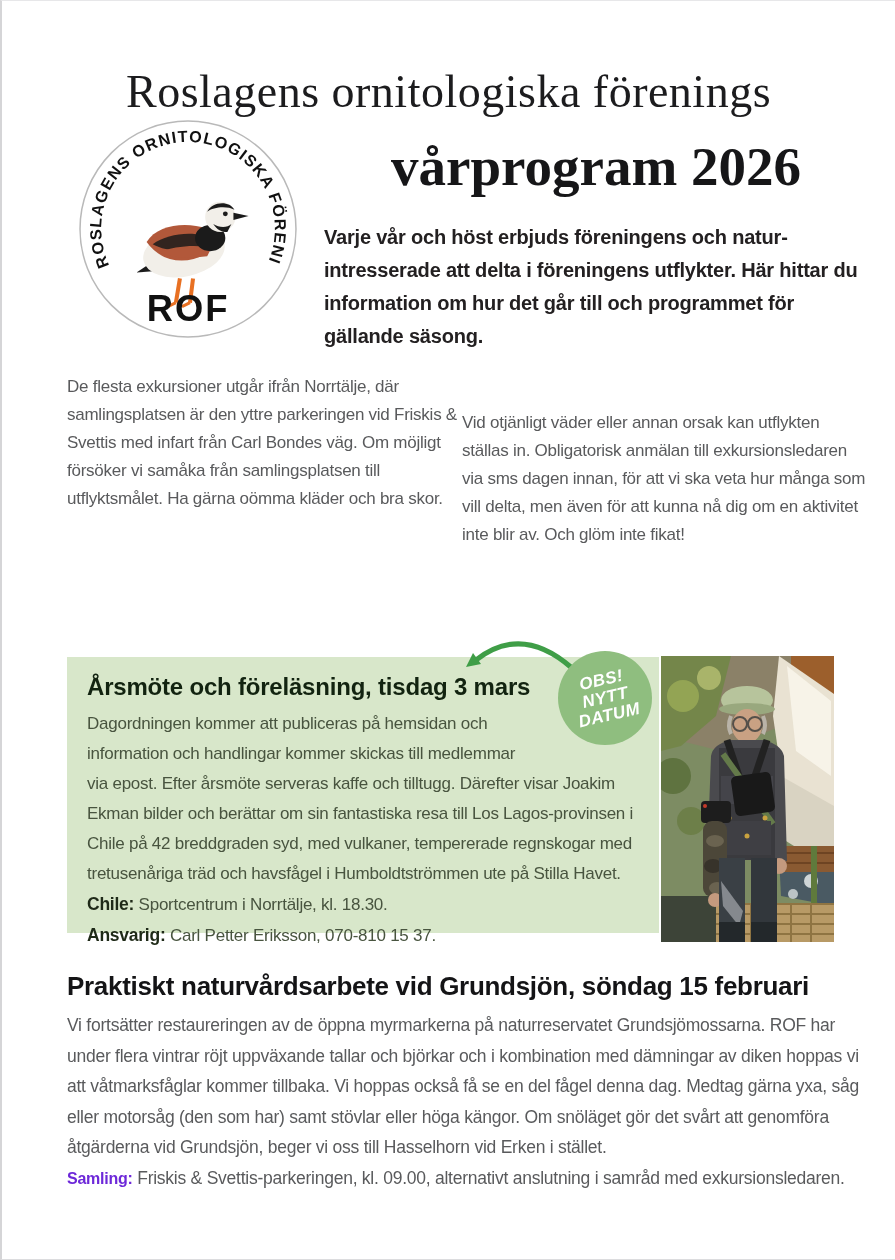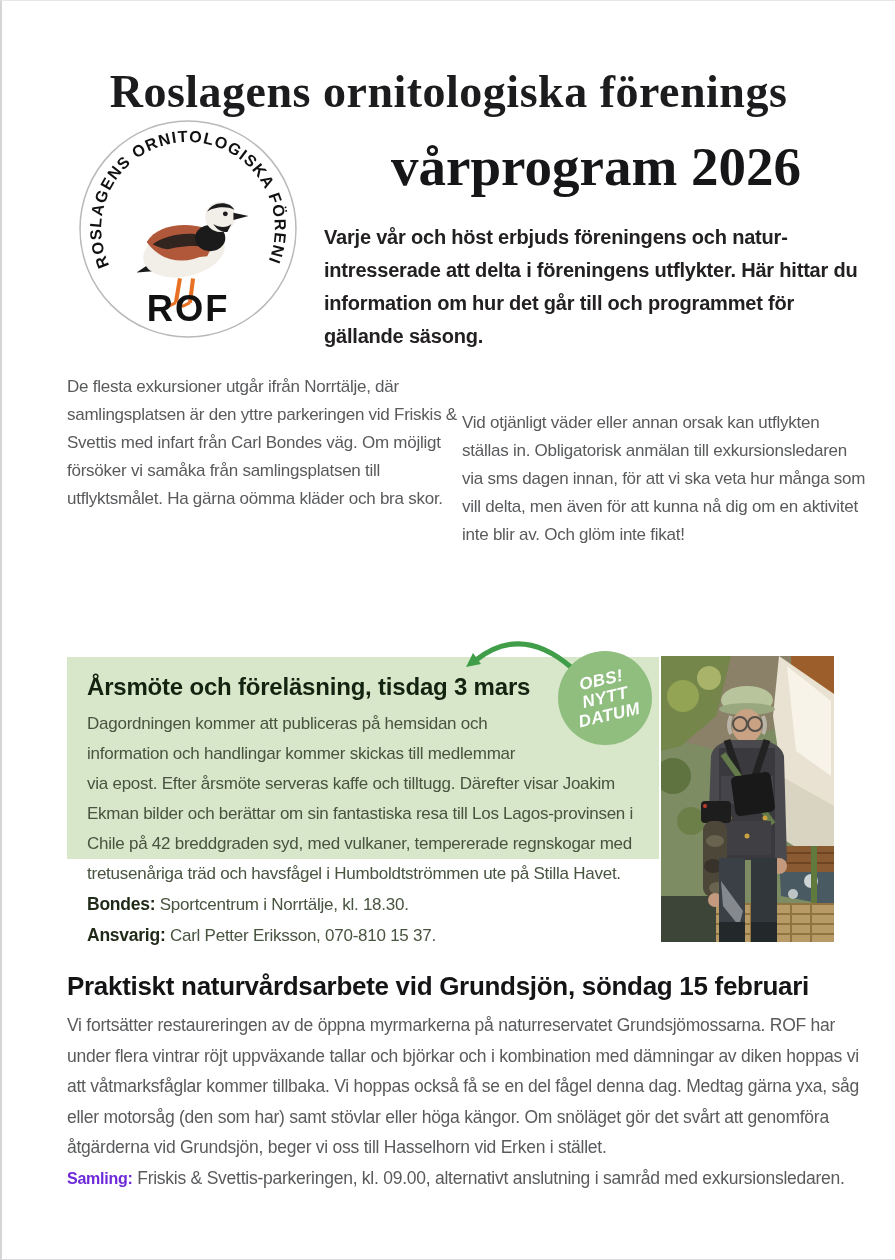--- a/index.html
+++ b/index.html
@@ -5,42 +5,42 @@
   html,body{margin:0;padding:0;background:#fff;}
   .page{
     position:relative;width:895px;height:1260px;background:#fff;overflow:hidden;
     border-left:2px solid #d5d5d7;border-top:1px solid #e7e7e9;border-bottom:1px solid #dcdcde;
     box-sizing:border-box;
     font-family:"Liberation Sans",sans-serif;
   }
   
   .title1{
     position:absolute;top:64px;left:0;right:0;margin:0;text-align:center;
-    font-family:"Liberation Serif",serif;font-weight:700;font-size:46px;color:#1c1c1e;letter-spacing:.5px;
+    font-family:"Liberation Serif",serif;font-weight:400;font-size:46px;color:#1c1c1e;letter-spacing:.5px;
   }
   .logo{position:absolute;left:76px;top:118px;width:220px;height:220px;}
   .title2{
     position:absolute;left:320px;top:134px;width:548px;margin:0;text-align:center;
     font-family:"Liberation Serif",serif;font-weight:700;font-size:55px;color:#161618;
   }
   .intro{
     position:absolute;left:322px;top:220px;width:548px;margin:0;
     font-size:20px;font-weight:700;line-height:33px;color:#232021;letter-spacing:-.2px;
   }
   
   .col{position:absolute;top:372px;margin:0;font-size:17px;line-height:28px;color:#595a5c;letter-spacing:-.25px;}
   .col-left{left:65px;width:392px;}
   .col-right{left:460px;width:404px;margin-top:36px;}
   
   .contact{position:absolute;left:0;right:0;top:540px;text-align:center;font-size:20px;line-height:30px;}
   .contact .lt{color:#595a5c;font-weight:400;}
   .b{font-weight:700;color:#1d1d1f;}
   
   .event1{
-    position:absolute;left:65px;top:656px;width:592px;height:202px;background:#d8e7ca;
+    position:absolute;left:65px;top:656px;width:592px;height:276px;background:#d8e7ca;
     box-sizing:border-box;padding:16px 20px 0 20px;
   }
   .event1 h3{margin:0;font-size:24px;font-weight:700;color:#122310;letter-spacing:-.2px;}
   .e1body{margin-top:8px;font-size:17px;line-height:30px;color:#48543f;letter-spacing:-.25px;}
   .badge-spacer{float:right;width:104px;height:58px;margin:-16px -10px 0 6px;}
   .kv{font-size:17px;line-height:30px;color:#48543f;letter-spacing:-.25px;}
   .kv .b{font-size:17.5px;color:#1f2a18;}
   
   .badge{
     position:absolute;left:556px;top:650px;width:94px;height:94px;border-radius:50%;
@@ -106,21 +106,21 @@
   <p class="col col-right">Vid otjänligt väder eller annan orsak kan utflykten ställas in. Obligatorisk anmälan till exkursionsledaren via sms dagen innan, för att vi ska veta hur många som vill delta, men även för att kunna nå dig om en aktivitet inte blir av. Och glöm inte fikat!</p>
 
 
   <div class="event1">
     <h3>Årsmöte och föreläsning, tisdag 3 mars</h3>
     <div class="e1body">
       <div class="badge-spacer"></div>
       <span>Dagordningen kommer att publiceras på hemsidan och information och handlingar kommer skickas till medlemmar via epost. Efter årsmöte serveras kaffe och tilltugg. Därefter visar Joakim Ekman bilder och berättar om sin fantastiska resa till Los Lagos-provinsen i Chile på 42 breddgraden syd, med vulkaner, tempererade regnskogar med tretusenåriga träd och havsfågel i Humboldtströmmen ute på Stilla Havet.</span>
     </div>
     <div class="kv">
-      <span class="b">Bondes:</span>
+      <span class="b">Chile:</span>
       <span>Sportcentrum i Norrtälje, kl. 18.30.</span>
     </div>
     <div class="kv">
       <span class="b">Ansvarig:</span>
       <span>Carl Petter Eriksson, 070-810 15 37.</span>
     </div>
   </div>
 
   <svg class="arrow" width="230" height="90" viewBox="0 0 230 90">
     <path d="M 130 52 Q 80 8 34 44" fill="none" stroke="#3f9e47" stroke-width="5" stroke-linecap="round"></path>

